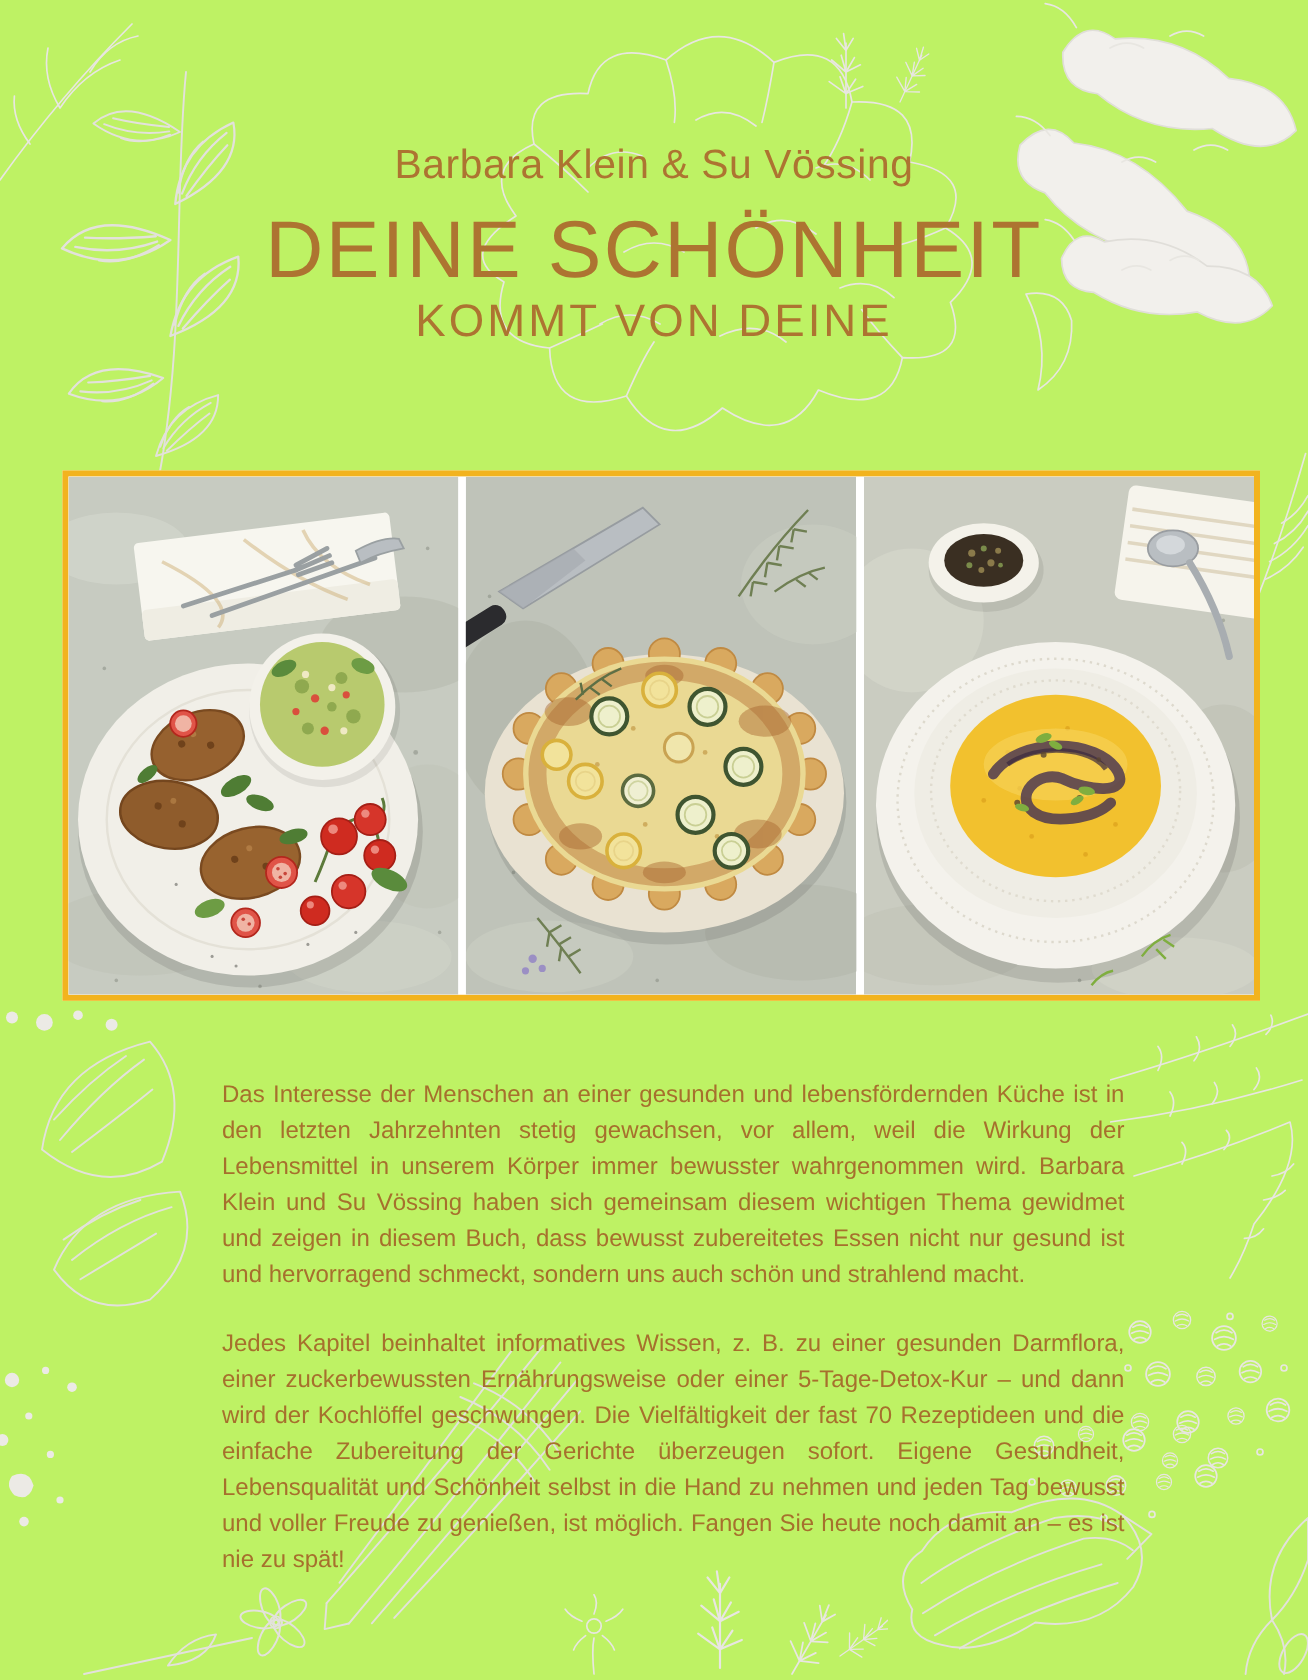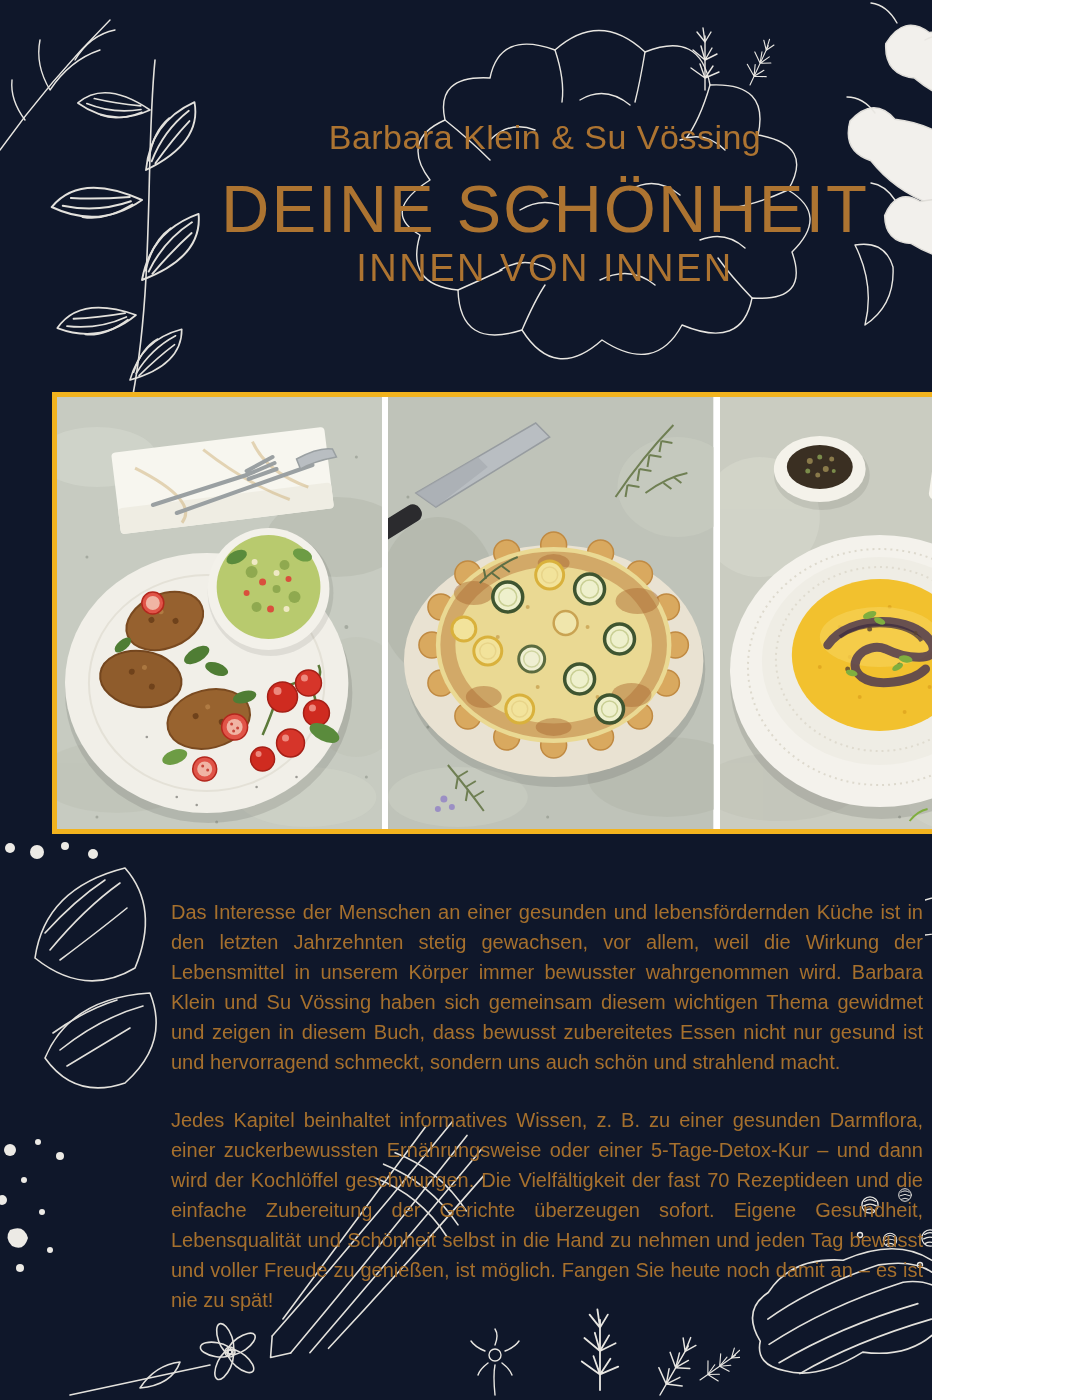--- a/index.html
+++ b/index.html
@@ -1,19 +1,19 @@
 <!DOCTYPE html>
 <html lang="de"><head>
 <meta charset="utf-8">
 <style>
   html,body{margin:0;padding:0;background:#ffffff;}
   .page{
     position:relative;
-    width:932px;height:1400px;
-    background:#0f172a;
+    width:1090px;height:1400px;
+    background:#bef264;
     overflow:hidden;
     font-family:"Liberation Sans", sans-serif;
   }
   
   .sketch{position:absolute;pointer-events:none;z-index:1;}
   .sk{stroke:#E3E1DC;fill:none;stroke-width:1.6;stroke-linecap:round;stroke-linejoin:round;}
   .sk2{stroke:#E8E6E1;fill:none;stroke-width:1.4;stroke-linecap:round;stroke-linejoin:round;}
   .skf{fill:#F2F0EC;stroke:#E0DED9;stroke-width:1.4;stroke-linejoin:round;}
   .skd{fill:#ECEAE5;stroke:none;}
   
@@ -24,21 +24,21 @@
   
   .strip{
     position:absolute;left:52px;top:392px;width:988px;height:432px;
     border:5px solid #F2B31E;background:#ffffff;z-index:4;
     display:flex;gap:6px;
   }
   .photo{flex:1 1 0;height:100%;overflow:hidden;}
   .photo svg{display:block;width:100%;height:100%;}
   
   .copy{
-    position:absolute;left:171px;top:897px;width:752px;z-index:3;
+    position:absolute;left:185px;top:897px;width:752px;z-index:3;
     color:#A6702D;font-size:20px;line-height:30px;text-align:justify;font-weight:400;
   }
   .copy p{margin:0;}
   .copy p + p{margin-top:28px;}
 </style>
 </head>
 <body>
 
 <div class="page">
 
@@ -263,21 +263,21 @@
         <circle cx="52" cy="82" r="3"></circle>
       <path d="M20,100 q14,-6 18,8 q-4,14 -16,8 q-8,-8 -2,-16 Z"></path>
       <circle cx="60" cy="120" r="3"></circle>
         <circle cx="30" cy="138" r="4"></circle>
     </g>
   </svg>
 
   <div class="header">
     <div class="author">Barbara Klein &amp; Su Vössing</div>
     <div class="title">DEINE SCHÖNHEIT</div>
-    <div class="subtitle">INNEN VON INNEN</div>
+    <div class="subtitle">KOMMT VON DEINE</div>
   </div>
 
   <div class="strip">
 
     <figure class="photo" style="margin:0" role="img" aria-label="Teller mit Bratlingen, Kirschtomaten, Basilikum und Avocado-Dip">
       <svg viewBox="0 0 326 432" preserveAspectRatio="none">
         <rect width="326" height="432" fill="#C7CBC1"></rect>
         <g opacity=".5">
           <ellipse cx="40" cy="60" rx="60" ry="30" fill="#D8DCD2"></ellipse>
           <ellipse cx="280" cy="140" rx="70" ry="40" fill="#B4B8AC"></ellipse>

